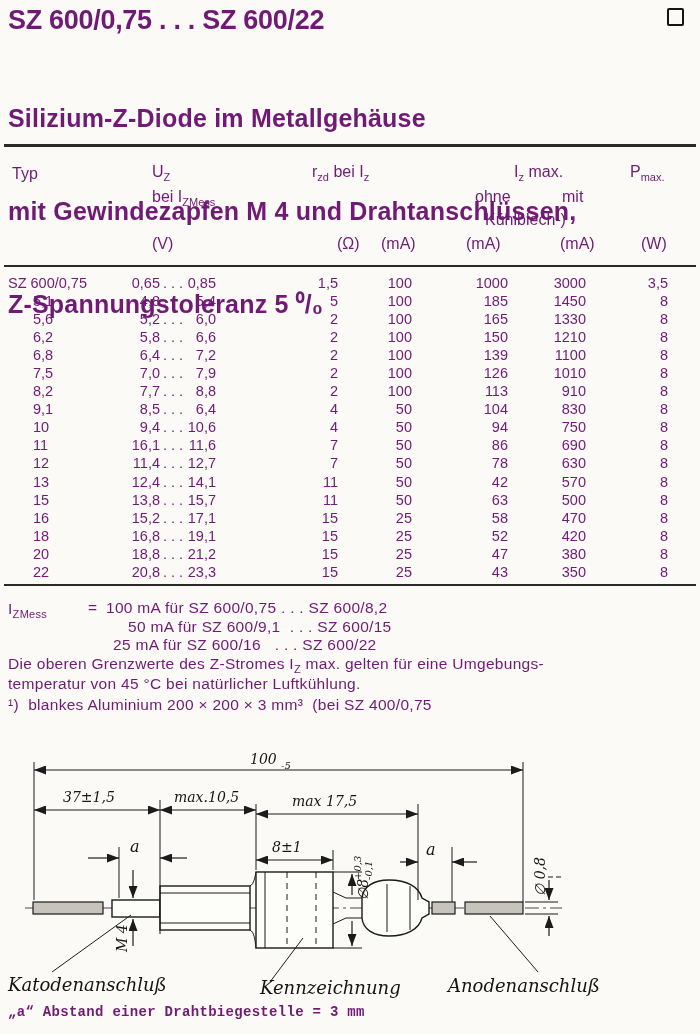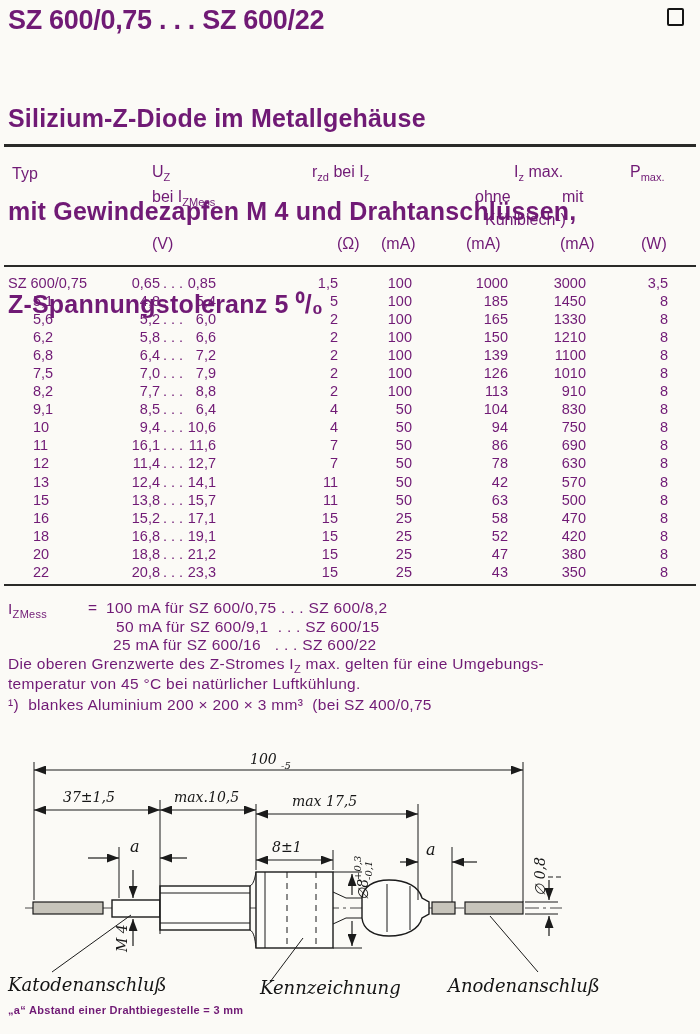--- a/index.html
+++ b/index.html
@@ -35,21 +35,21 @@
   .wire{stroke:#1b1b1b;stroke-width:1.2;fill:#c7c4bb;}
   .thin{stroke:#1b1b1b;stroke-width:1;fill:none;}
   .dashv{stroke:#1b1b1b;stroke-width:1;fill:none;stroke-dasharray:6 5;}
   .cline{stroke:#333;stroke-width:0.9;fill:none;stroke-dasharray:14 4 3 4;}
   .ext{stroke:#1b1b1b;stroke-width:1;fill:none;}
   .dim{stroke:#1b1b1b;stroke-width:1.2;fill:none;}
   .dlab{font:italic 14px "DejaVu Serif",serif;fill:#161616;}
   .dlab-sm{font:italic 10px "DejaVu Serif",serif;fill:#161616;}
   .dlab-a{font:italic 16px "DejaVu Serif",serif;fill:#161616;}
   .annot{font:italic 18px "DejaVu Serif",serif;fill:#141414;}
-  .bottom-note{left:8px;top:1004px;font-size:11px;font-weight:bold;letter-spacing:0.3px;}
+  .bottom-note{left:8px;top:1004px;font-size:14px;font-weight:bold;letter-spacing:0.3px;font-family:Liberation Mono, monospace;}
 </style>
 </head>
 <body>
 
 <div class="page">
 
   <div class="abs title">SZ 600/0,75 . . . SZ 600/22</div>
   <div class="corner-box"></div>
   <div class="abs subtitle">
     <div>Silizium-Z-Diode im Metallgehäuse</div>
@@ -287,21 +287,21 @@
       <div class="td num">350</div>
       <div class="td num">8</div>
     </div>
   </div>
 
   <div class="rule rule-3"></div>
 
   <span class="fn" style="left:8px;top:600px"><span>I</span><sub>ZMess</sub></span>
   <span class="fn" style="left:88px;top:599px">=</span>
   <span class="fn" style="left:106px;top:599px">100 mA für SZ 600/0,75 . . . SZ 600/8,2</span>
-  <span class="fn" style="left:116px;top:618px">50 mA für SZ 600/9,1  . . . SZ 600/15</span>
+  <span class="fn" style="left:128px;top:618px">50 mA für SZ 600/9,1  . . . SZ 600/15</span>
   <span class="fn" style="left:113px;top:636px">25 mA für SZ 600/16   . . . SZ 600/22</span>
 
   <span class="fn" style="left:8px;top:655px"><span>Die oberen Grenzwerte des Z-Stromes I</span><sub>Z</sub><span> max. gelten für eine Umgebungs-</span></span>
   <span class="fn" style="left:8px;top:675px">temperatur von 45 °C bei natürlicher Luftkühlung.</span>
   <span class="fn" style="left:8px;top:696px">¹)  blankes Aluminium 200 × 200 × 3 mm³  (bei SZ 400/0,75</span>
 
   <svg class="drawing" width="700" height="258" viewBox="0 0 700 258">
     <defs>
       <marker id="ah" markerWidth="13" markerHeight="9" refX="12" refY="4.5" orient="auto-start-reverse" markerUnits="userSpaceOnUse">
         <path d="M0,0 L12,4.5 L0,9 z" fill="#1b1b1b"></path>

